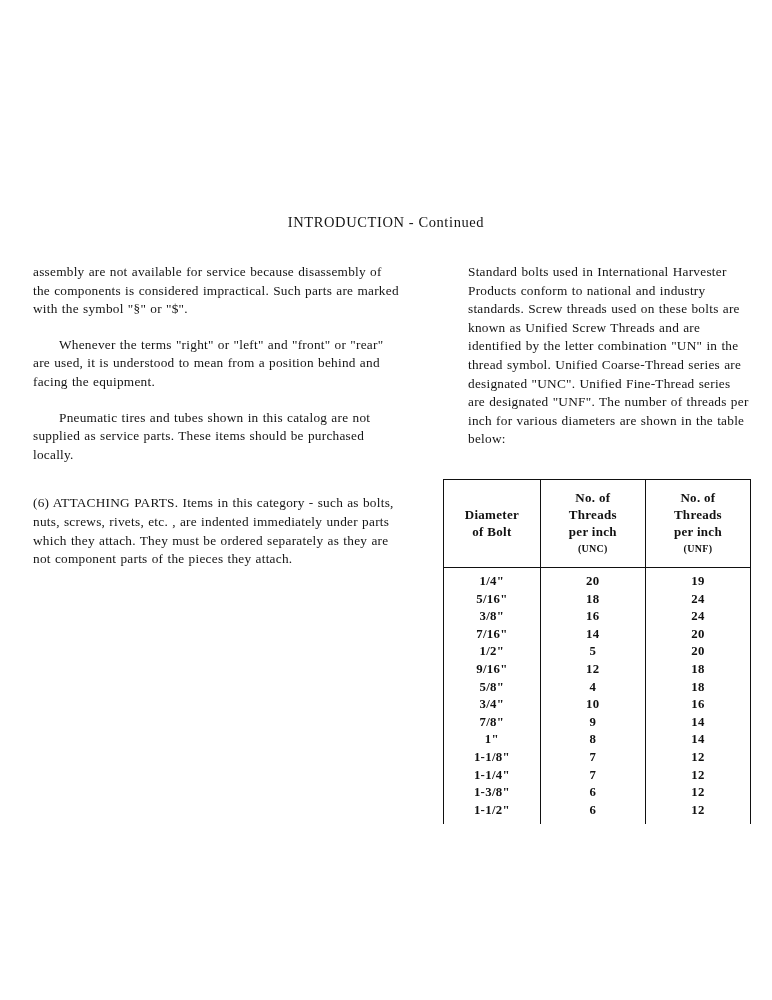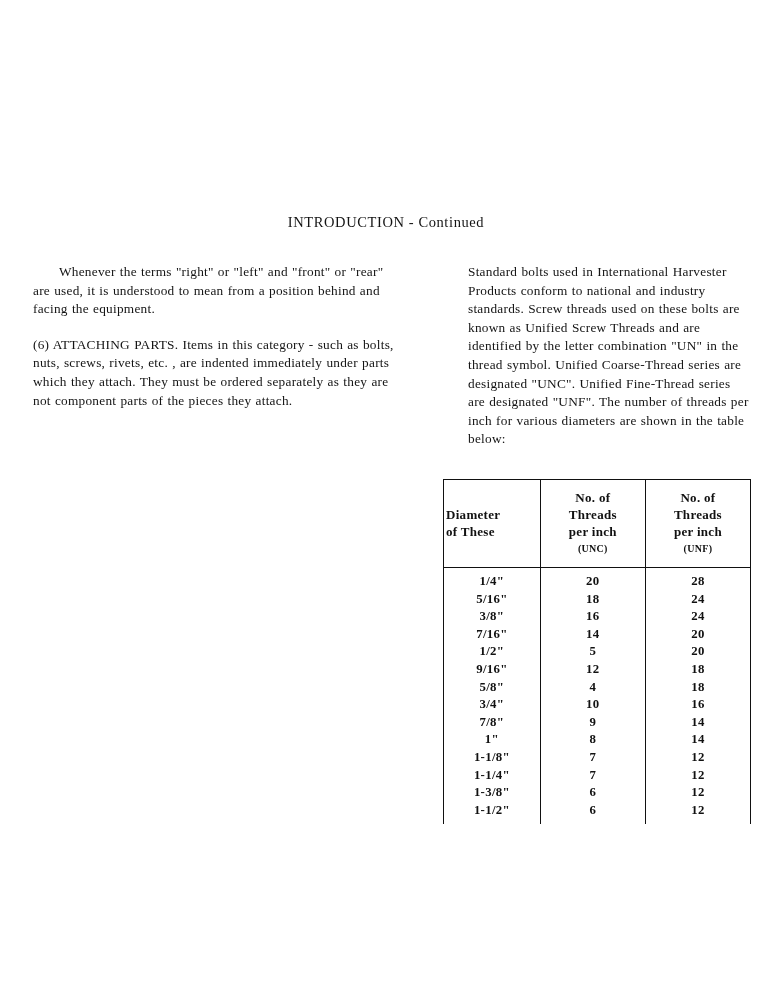--- a/index.html
+++ b/index.html
@@ -86,21 +86,21 @@
   table.threads th {
     font-size: 13px;
     font-weight: bold;
     line-height: 17px;
     padding: 9px 2px 10px 2px;
     vertical-align: middle;
     letter-spacing: 0.3px;
   }
   table.threads th.th-diam {
     width: 96px;
-    text-align: left;
+    text-align: center;
   }
   table.threads th .sub {
     font-weight: bold;
     font-size: 10px;
   }
   table.threads td {
     font-size: 12.8px;
     font-weight: bold;
     padding: 0px 2px;
     height: 17.6px;
@@ -122,55 +122,57 @@
   .cell-unf  { width: 106px; }
 </style>
 </head>
 <body>
 
 <div class="page">
 
   <div class="doc-heading">INTRODUCTION - Continued</div>
 
   <div class="col col-left">
+    <p class="para">assembly are not available for service because disassembly of the components is considered impractical.   Such parts are marked with the symbol "§" or "$".</p>
     <p class="para indent">Whenever the terms "right" or "left" and "front" or "rear" are used, it is understood to mean from a position behind and facing the equipment.</p>
+    <p class="para indent gap-lg">Pneumatic tires and tubes shown in this catalog are not supplied as service parts.  These items should be purchased locally.</p>
     <p class="para tight">(6) ATTACHING PARTS.  Items in this category - such as bolts, nuts, screws, rivets, etc. , are indented immediately under parts which they attach.   They must be ordered separately as they are not component parts of the pieces they attach.</p>
   </div>
 
   <div class="col col-right">
     <p class="para tight">Standard bolts used in International Harvester Products conform to national and industry standards.  Screw threads used on these bolts are known as Unified Screw Threads and are identified by the letter combination "UN" in the thread symbol.  Unified Coarse-Thread series are designated "UNC". Unified Fine-Thread series are designated "UNF".  The number of threads per inch for various diameters are shown in the table below:</p>
   </div>
 
   <div class="table-wrap">
     <table class="threads">
       <thead>
         <tr>
           <th class="th-diam">
             <div>Diameter</div>
-            <div>of These</div>
+            <div>of Bolt</div>
           </th>
           <th>
             <div>No. of</div>
             <div>Threads</div>
             <div>per inch</div>
             <div class="sub">(UNC)</div>
           </th>
           <th>
             <div>No. of</div>
             <div>Threads</div>
             <div>per inch</div>
             <div class="sub">(UNF)</div>
           </th>
         </tr>
       </thead>
       <tbody id="table-body">
           <tr>
             <td class="cell-diam">1/4"</td>
             <td class="cell-unc">20</td>
-            <td class="cell-unf">28</td>
+            <td class="cell-unf">19</td>
           </tr>
           <tr>
             <td class="cell-diam">5/16"</td>
             <td class="cell-unc">18</td>
             <td class="cell-unf">24</td>
           </tr>
           <tr>
             <td class="cell-diam">3/8"</td>
             <td class="cell-unc">16</td>
             <td class="cell-unf">24</td>

